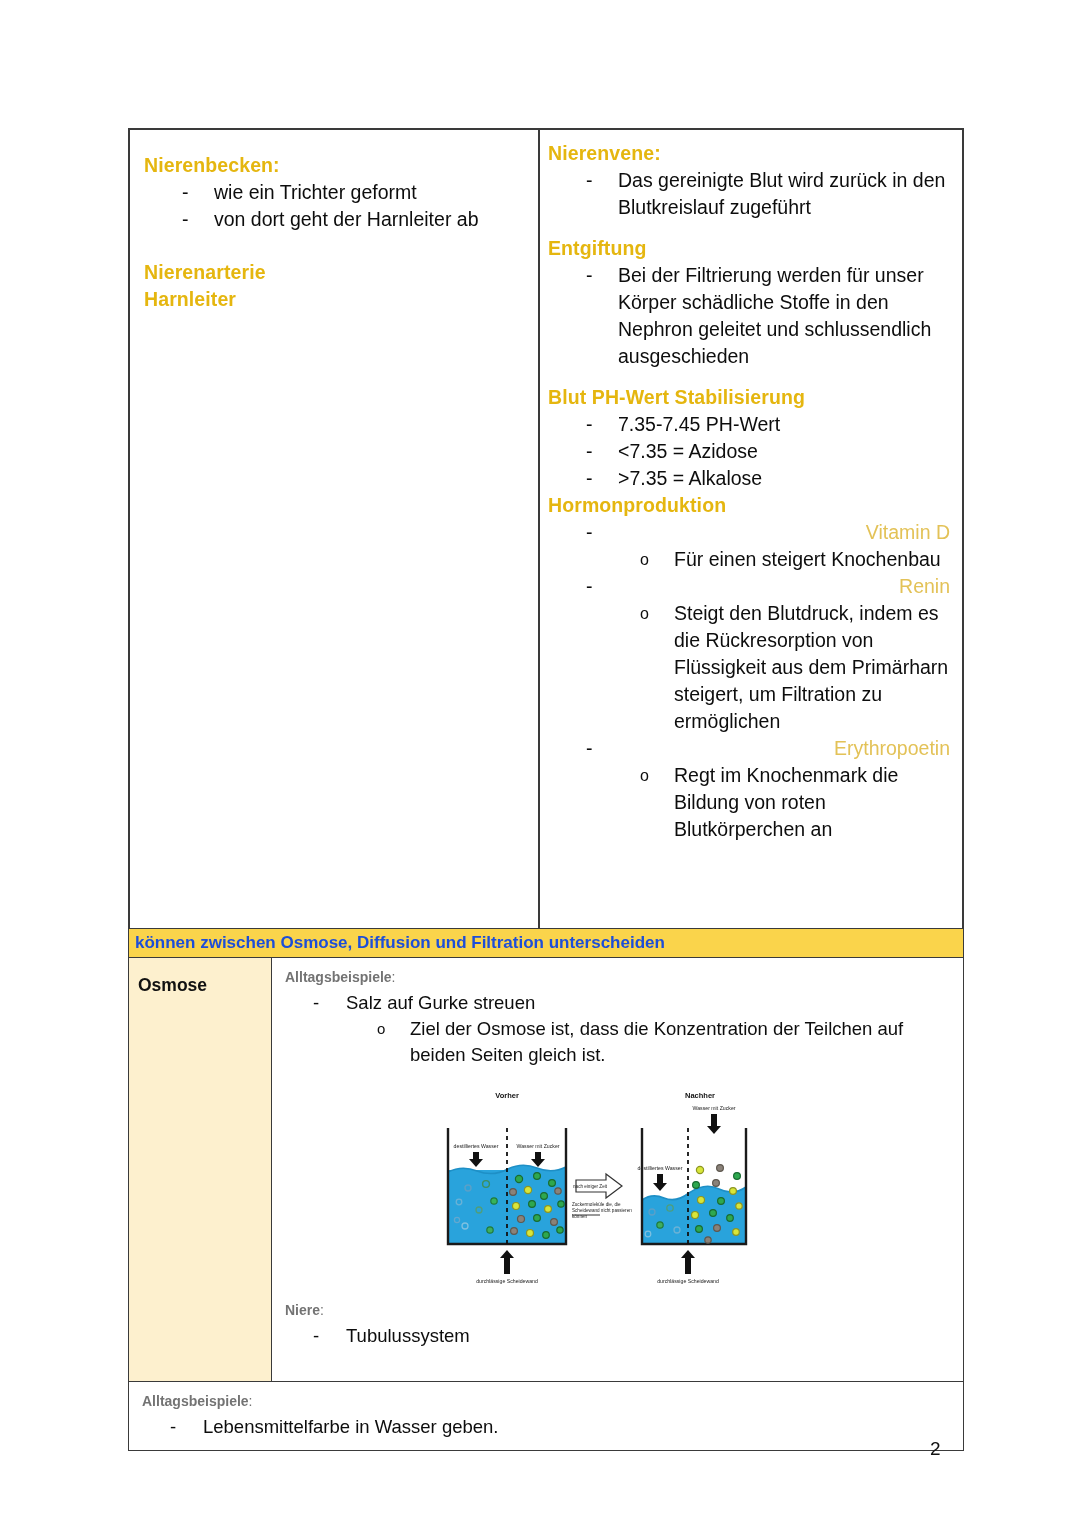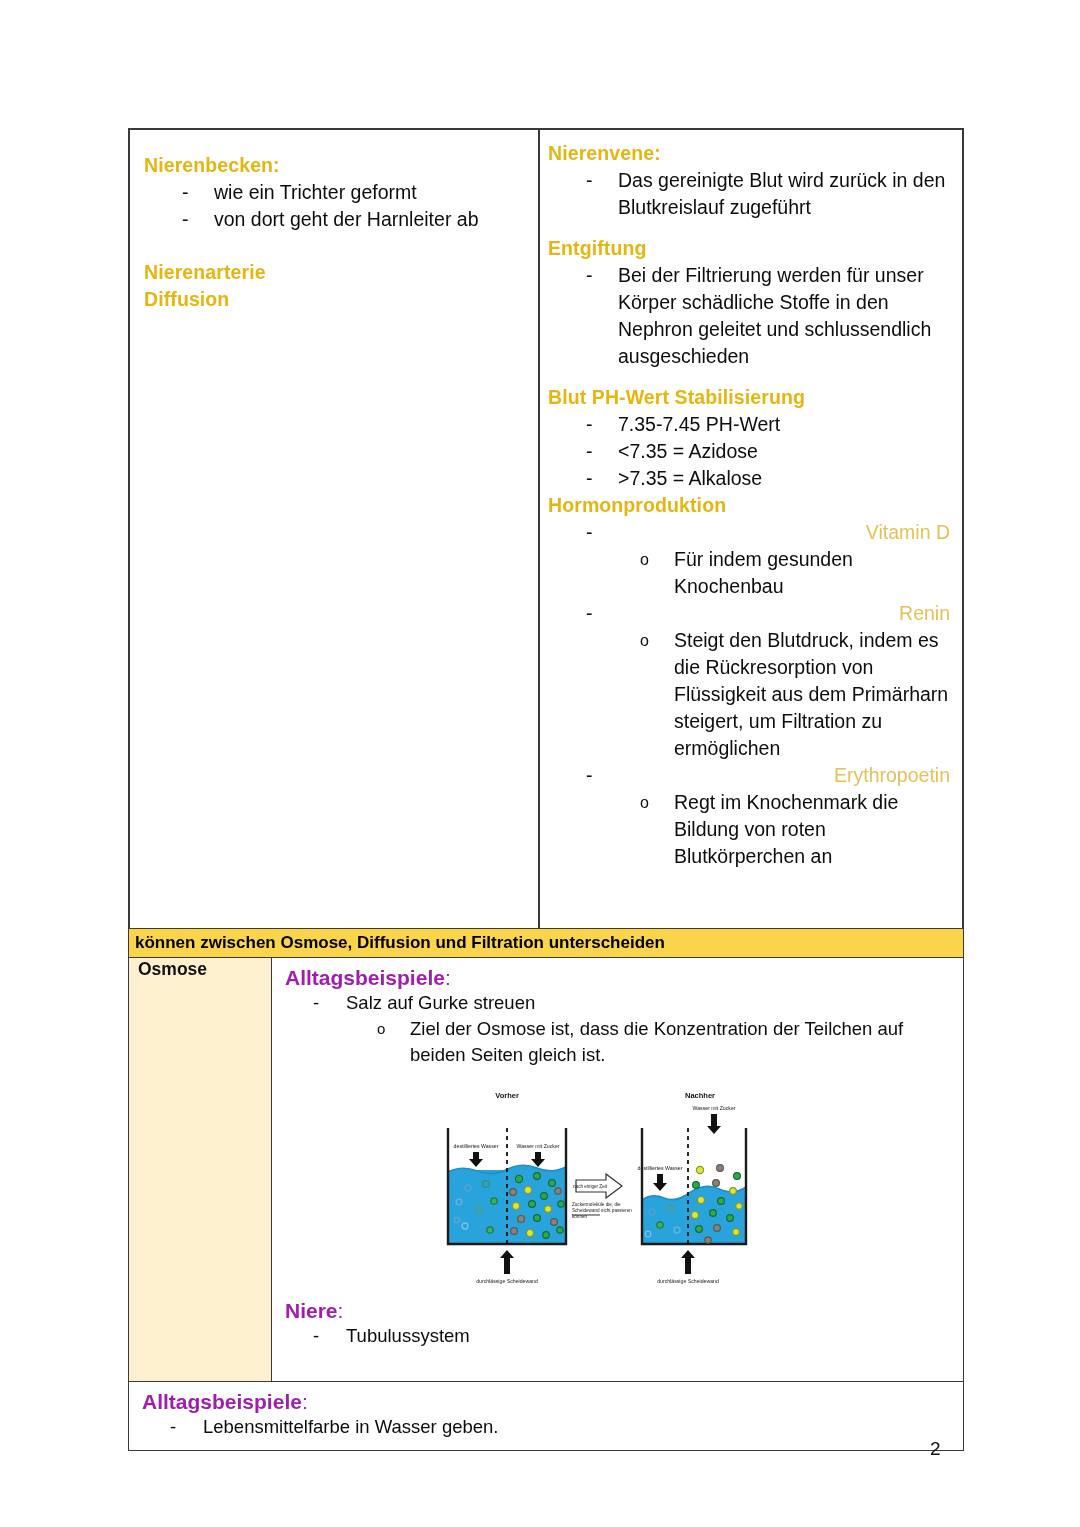--- a/index.html
+++ b/index.html
@@ -97,50 +97,50 @@
     border: 1.5px solid #3a3a3a;
     box-sizing: border-box;
   }
   .t2-headrow {
     background: #FAD44B;
     border-bottom: 1.5px solid #3a3a3a;
     padding: 3px 6px 4px 6px;
     font-weight: bold;
     font-size: 17px;
     line-height: 21px;
-    color: #000000;
+    color: #1d4ed8;
   }
   .t2-row {
     display: flex;
     align-items: stretch;
   }
   .t2-row + .t2-row { border-top: 1.5px solid #3a3a3a; }
 
   .t2-label {
     width: 143px;
     flex: 0 0 143px;
     background: #FDF0CE;
     border-right: 1.5px solid #3a3a3a;
     box-sizing: border-box;
-    padding: 0 0 8px 9px;
+    padding: 16px 0 8px 9px;
     font-weight: bold;
     font-size: 17.5px;
     line-height: 22px;
     color: #111;
   }
   .t2-body {
     flex: 1 1 auto;
     box-sizing: border-box;
     padding: 7px 10px 10px 13px;
     background: #ffffff;
   }
   .b-head {
-    font-size: 21px;
+    font-size: 14px;
     line-height: 25px;
-    color: #a21caf;
+    color: #737373;
   }
   .b-head b { font-weight: bold; }
 
   .row2 {
     display: flex;
     align-items: flex-start;
     font-size: 18.5px;
     line-height: 26px;
     color: #0d0d0d;
   }
@@ -186,21 +186,21 @@
         <span class="txt body-txt">wie ein Trichter geformt</span>
       </div>
       <div class="row lvl1">
         <span class="mark body-txt">-</span>
         <span class="txt body-txt">von dort geht der Harnleiter ab</span>
       </div>
 
       <div class="spacer-md"></div>
 
       <div class="gold-head">Nierenarterie</div>
-      <div class="gold-head">Diffusion</div>
+      <div class="gold-head">Harnleiter</div>
     </div>
 
     <div class="t1-col-right">
 
       <div class="gold-head">Nierenvene:</div>
       <div class="row lvl1">
         <span class="mark body-txt">-</span>
         <span class="txt body-txt">Das gereinigte Blut wird zurück in den Blutkreislauf zugeführt</span>
       </div>
 
@@ -229,21 +229,21 @@
       </div>
 
       <div class="gold-head">Hormonproduktion</div>
 
       <div class="row lvl1">
         <span class="mark body-txt">-</span>
         <span class="txt gold-soft">Vitamin D</span>
       </div>
       <div class="row lvl2">
         <span class="mark body-txt">o</span>
-        <span class="txt body-txt">Für indem gesunden Knochenbau</span>
+        <span class="txt body-txt">Für einen steigert Knochenbau</span>
       </div>
 
       <div class="row lvl1">
         <span class="mark body-txt">-</span>
         <span class="txt gold-soft">Renin</span>
       </div>
       <div class="row lvl2">
         <span class="mark body-txt">o</span>
         <span class="txt body-txt">Steigt den Blutdruck, indem es die Rückresorption von Flüssigkeit aus dem Primärharn steigert, um Filtration zu ermöglichen</span>
       </div>

